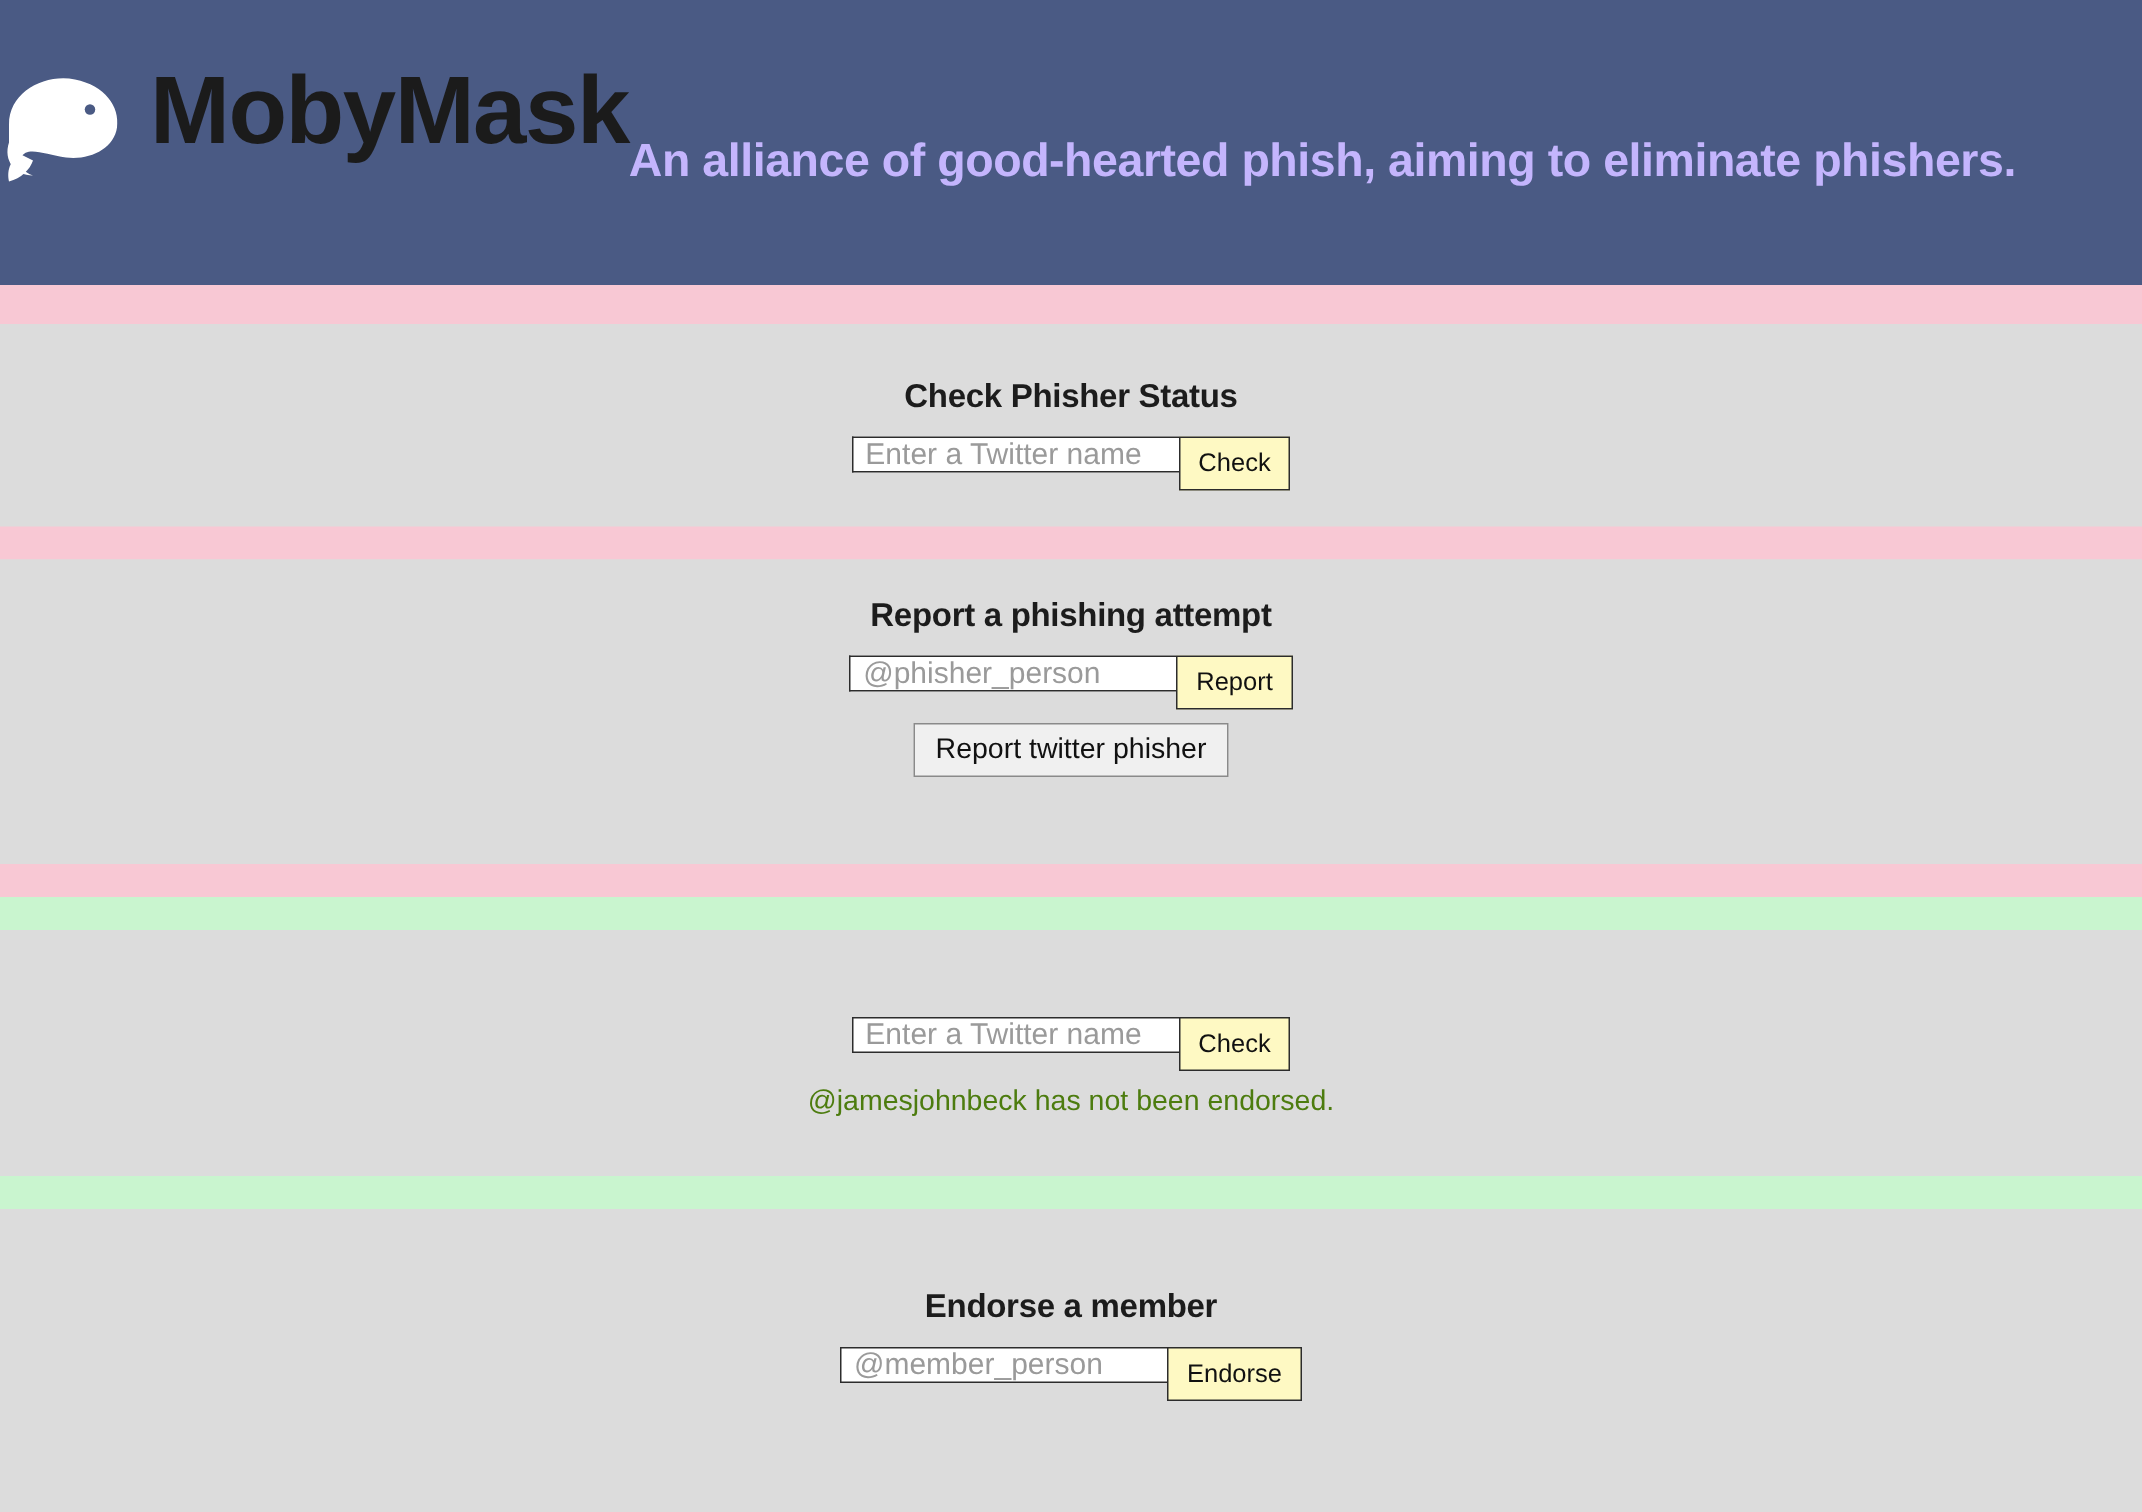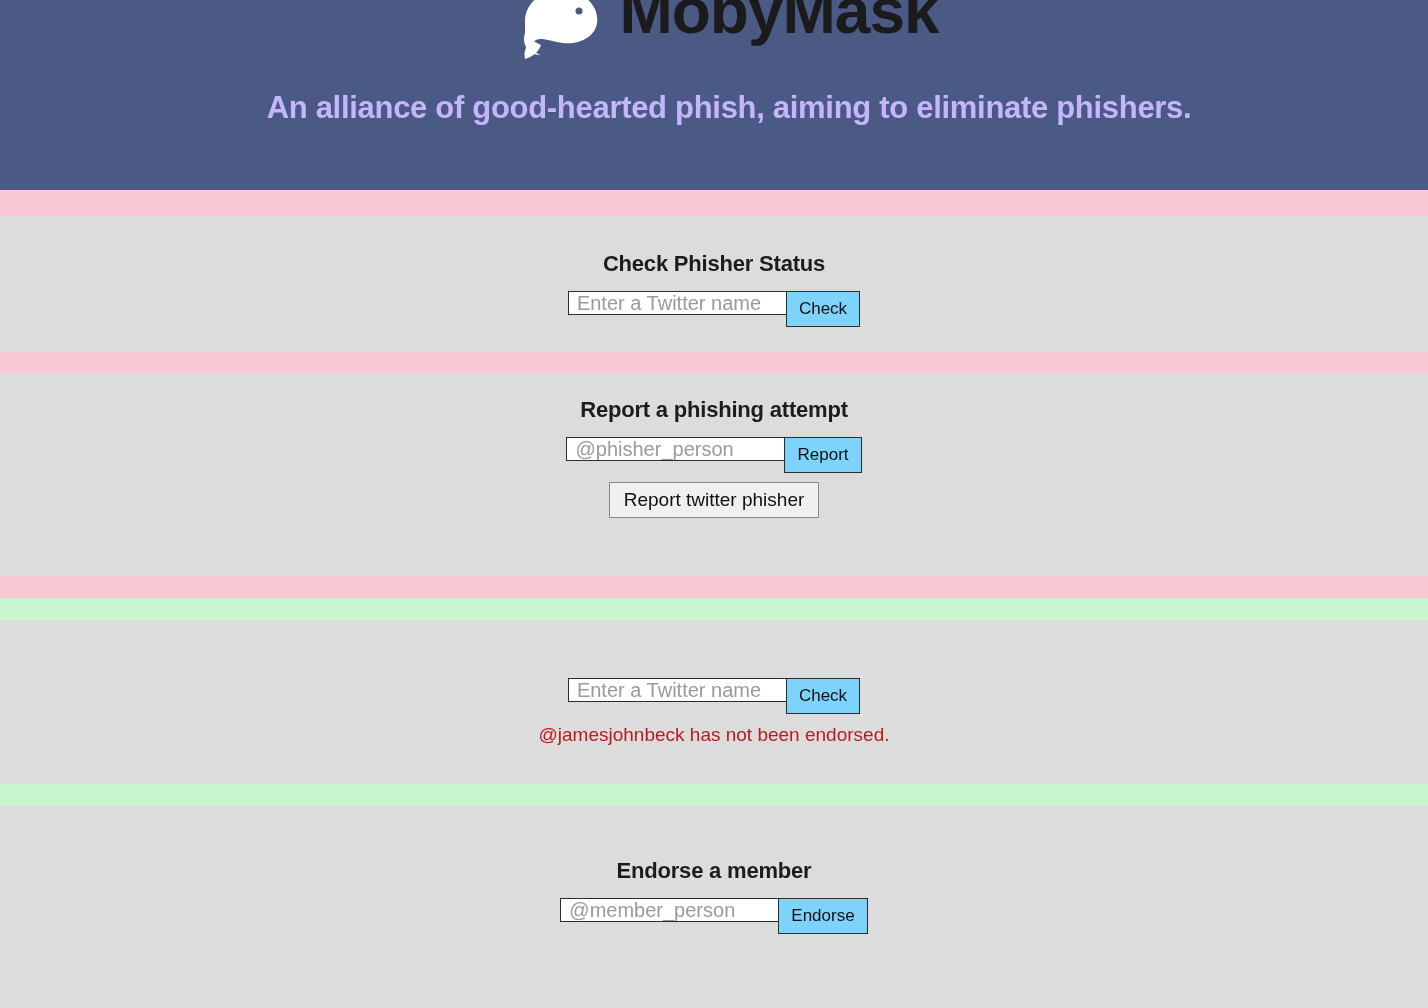--- a/index.html
+++ b/index.html
@@ -21,23 +21,22 @@
     overflow: hidden;
   }
 
   
   .header {
     background: #4a5a84;
     height: 190px;
     position: relative;
     overflow: hidden;
     display: flex;
-    flex-direction: column;
+    flex-direction: row;
     align-items: center;
-    padding-left: 30px;
   }
   .brand {
     display: flex;
     align-items: center;
     justify-content: center;
     margin-top: -44px;
     height: 110px;
   }
   .whale-logo {
     width: 96px;
@@ -101,21 +100,21 @@
     outline: none;
     border-right: none;
   }
   .text-input::placeholder {
     color: #9a9a9a;
   }
   .action-btn {
     height: 36px;
     box-sizing: border-box;
     border: 1px solid #2c2c2c;
-    background: #7dd3fc;
+    background: #fef9c3;
     font-family: "Liberation Sans", sans-serif;
     font-size: 17px;
     color: #111;
     padding: 0 12px;
     cursor: pointer;
     line-height: 34px;
   }
   .wide-btn {
     display: inline-block;
     margin-top: 9px;
@@ -126,21 +125,21 @@
     font-family: "Liberation Sans", sans-serif;
     font-size: 19px;
     color: #111;
     padding: 0 14px;
     line-height: 34px;
     cursor: pointer;
   }
   .status-text {
     margin-top: 10px;
     font-size: 19px;
-    color: #b91c1c;
+    color: #4d7c0f;
   }
 
   
   .sec-phisher { padding: 35px 0 24px; }
   .sec-report  { padding: 24px 0 58px; }
   .sec-member  { padding: 44px 0 38px; }
   .sec-endorse { padding: 52px 0 40px; }
 </style>
 </head>
 <body>

